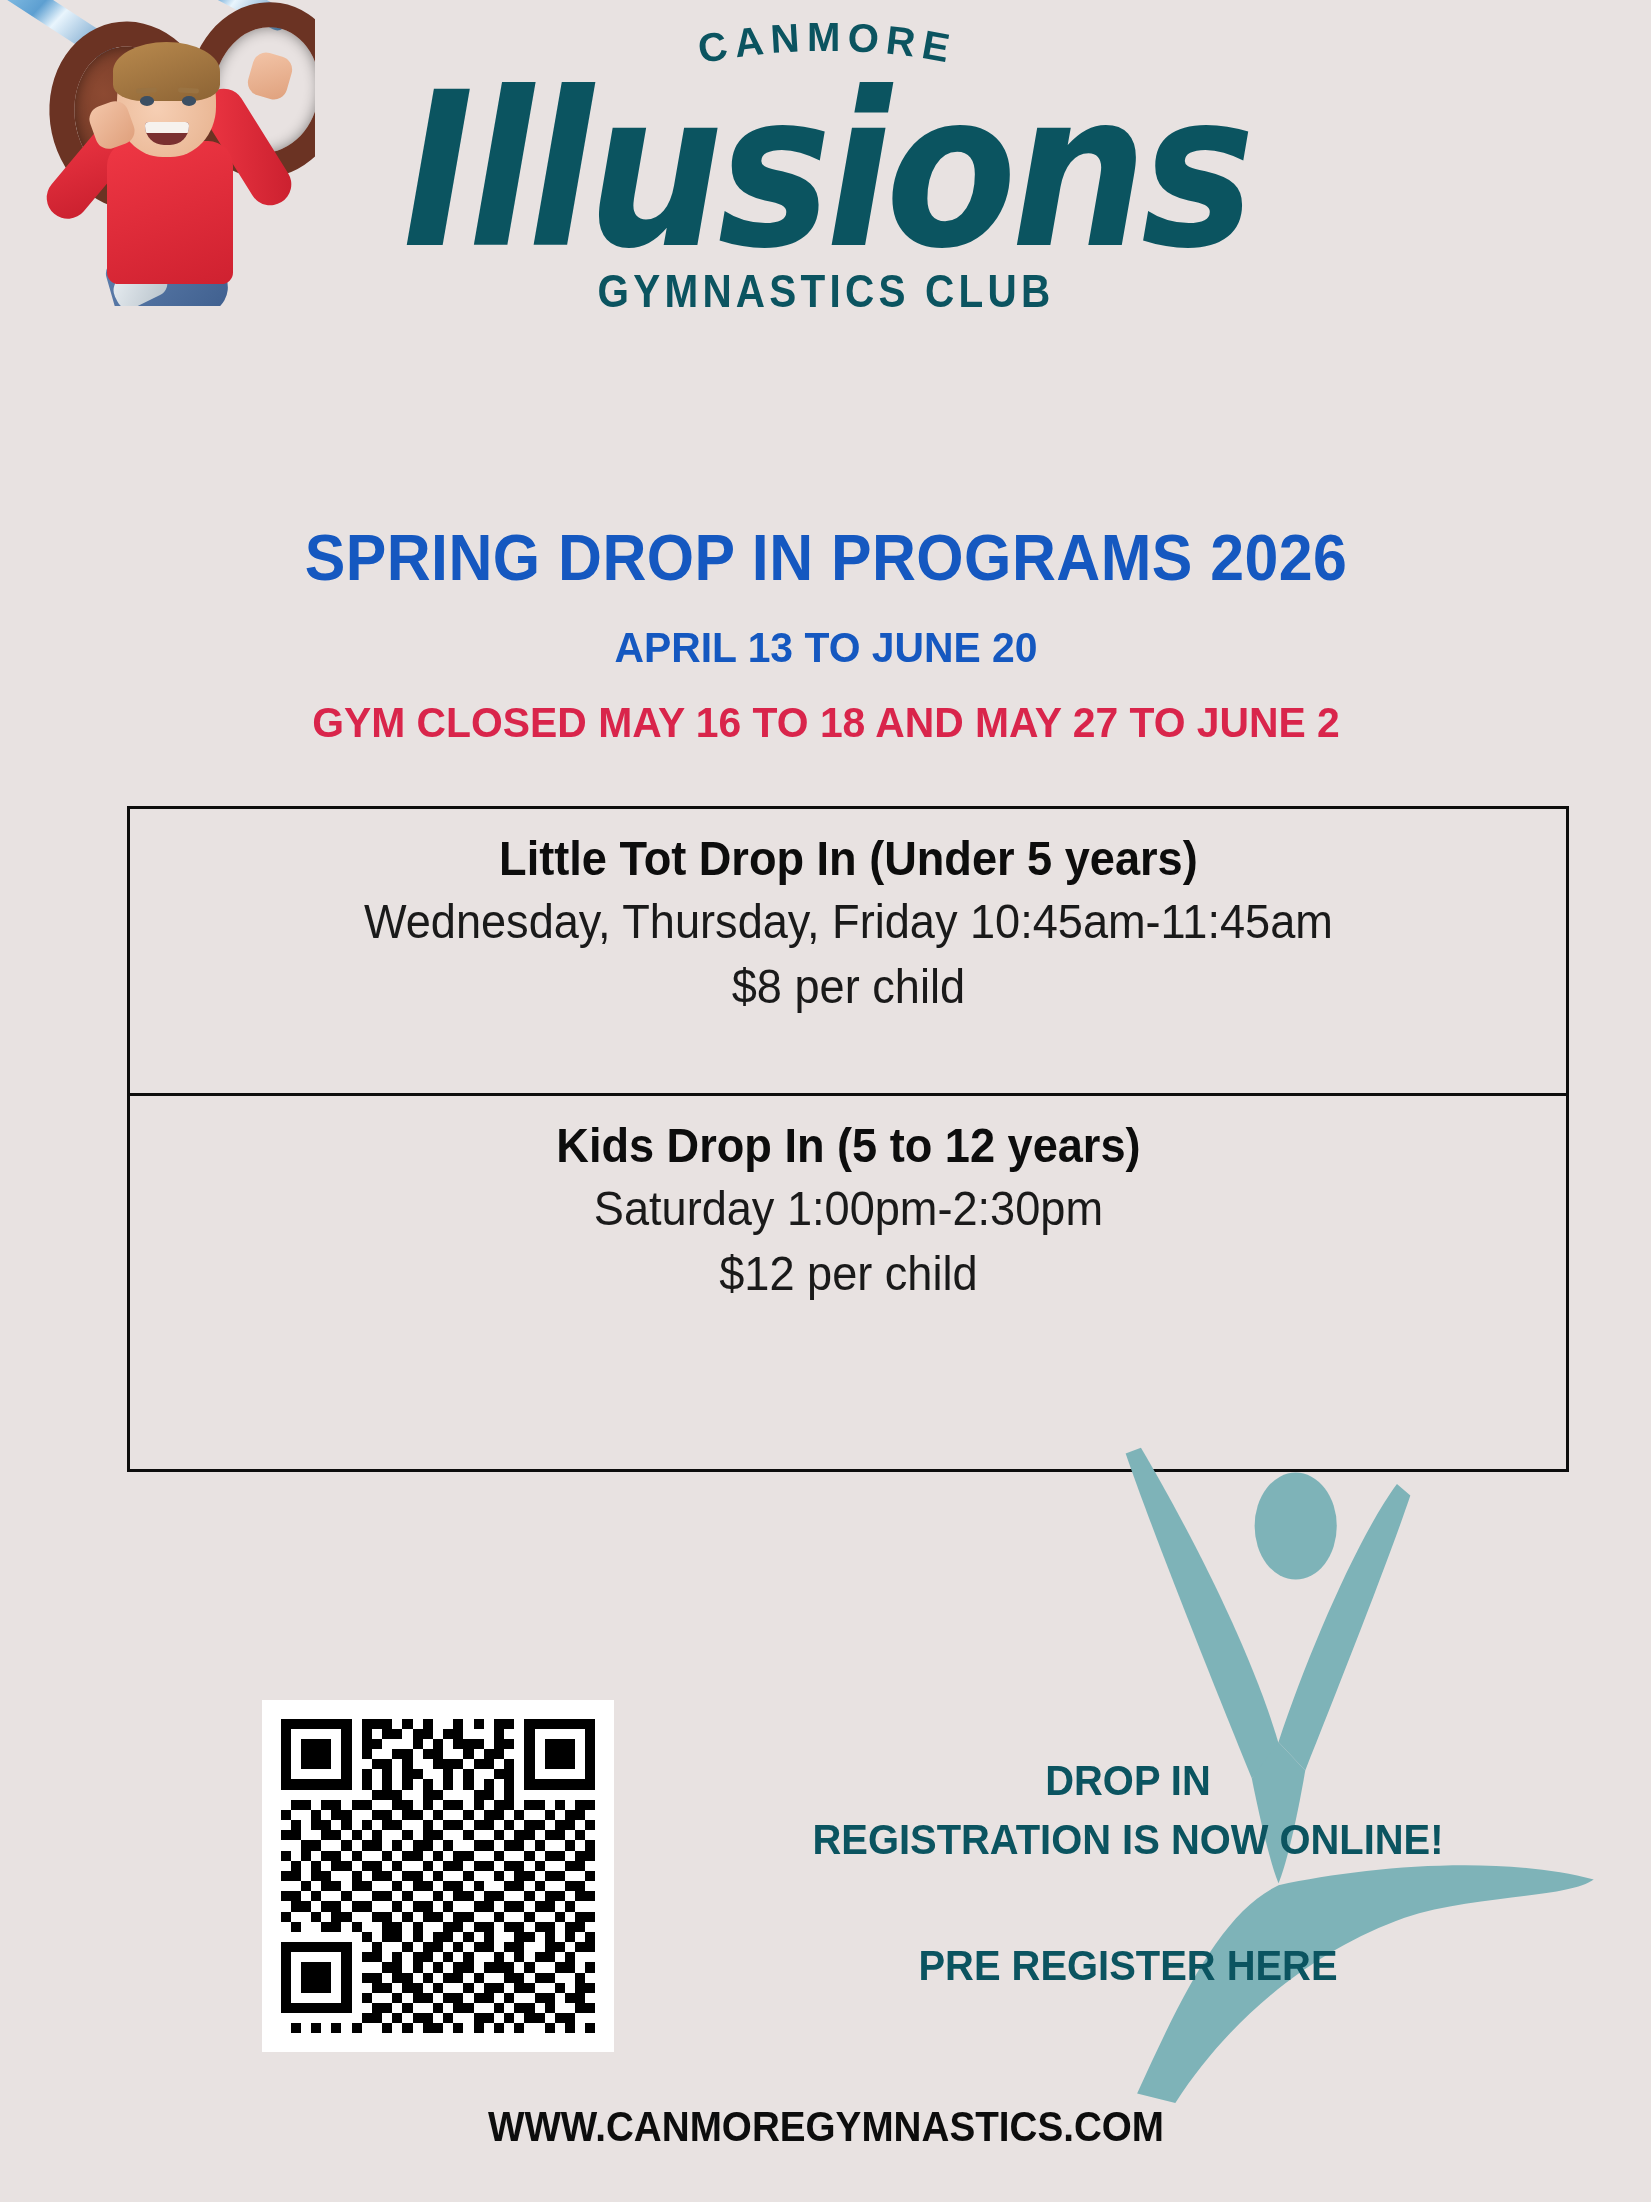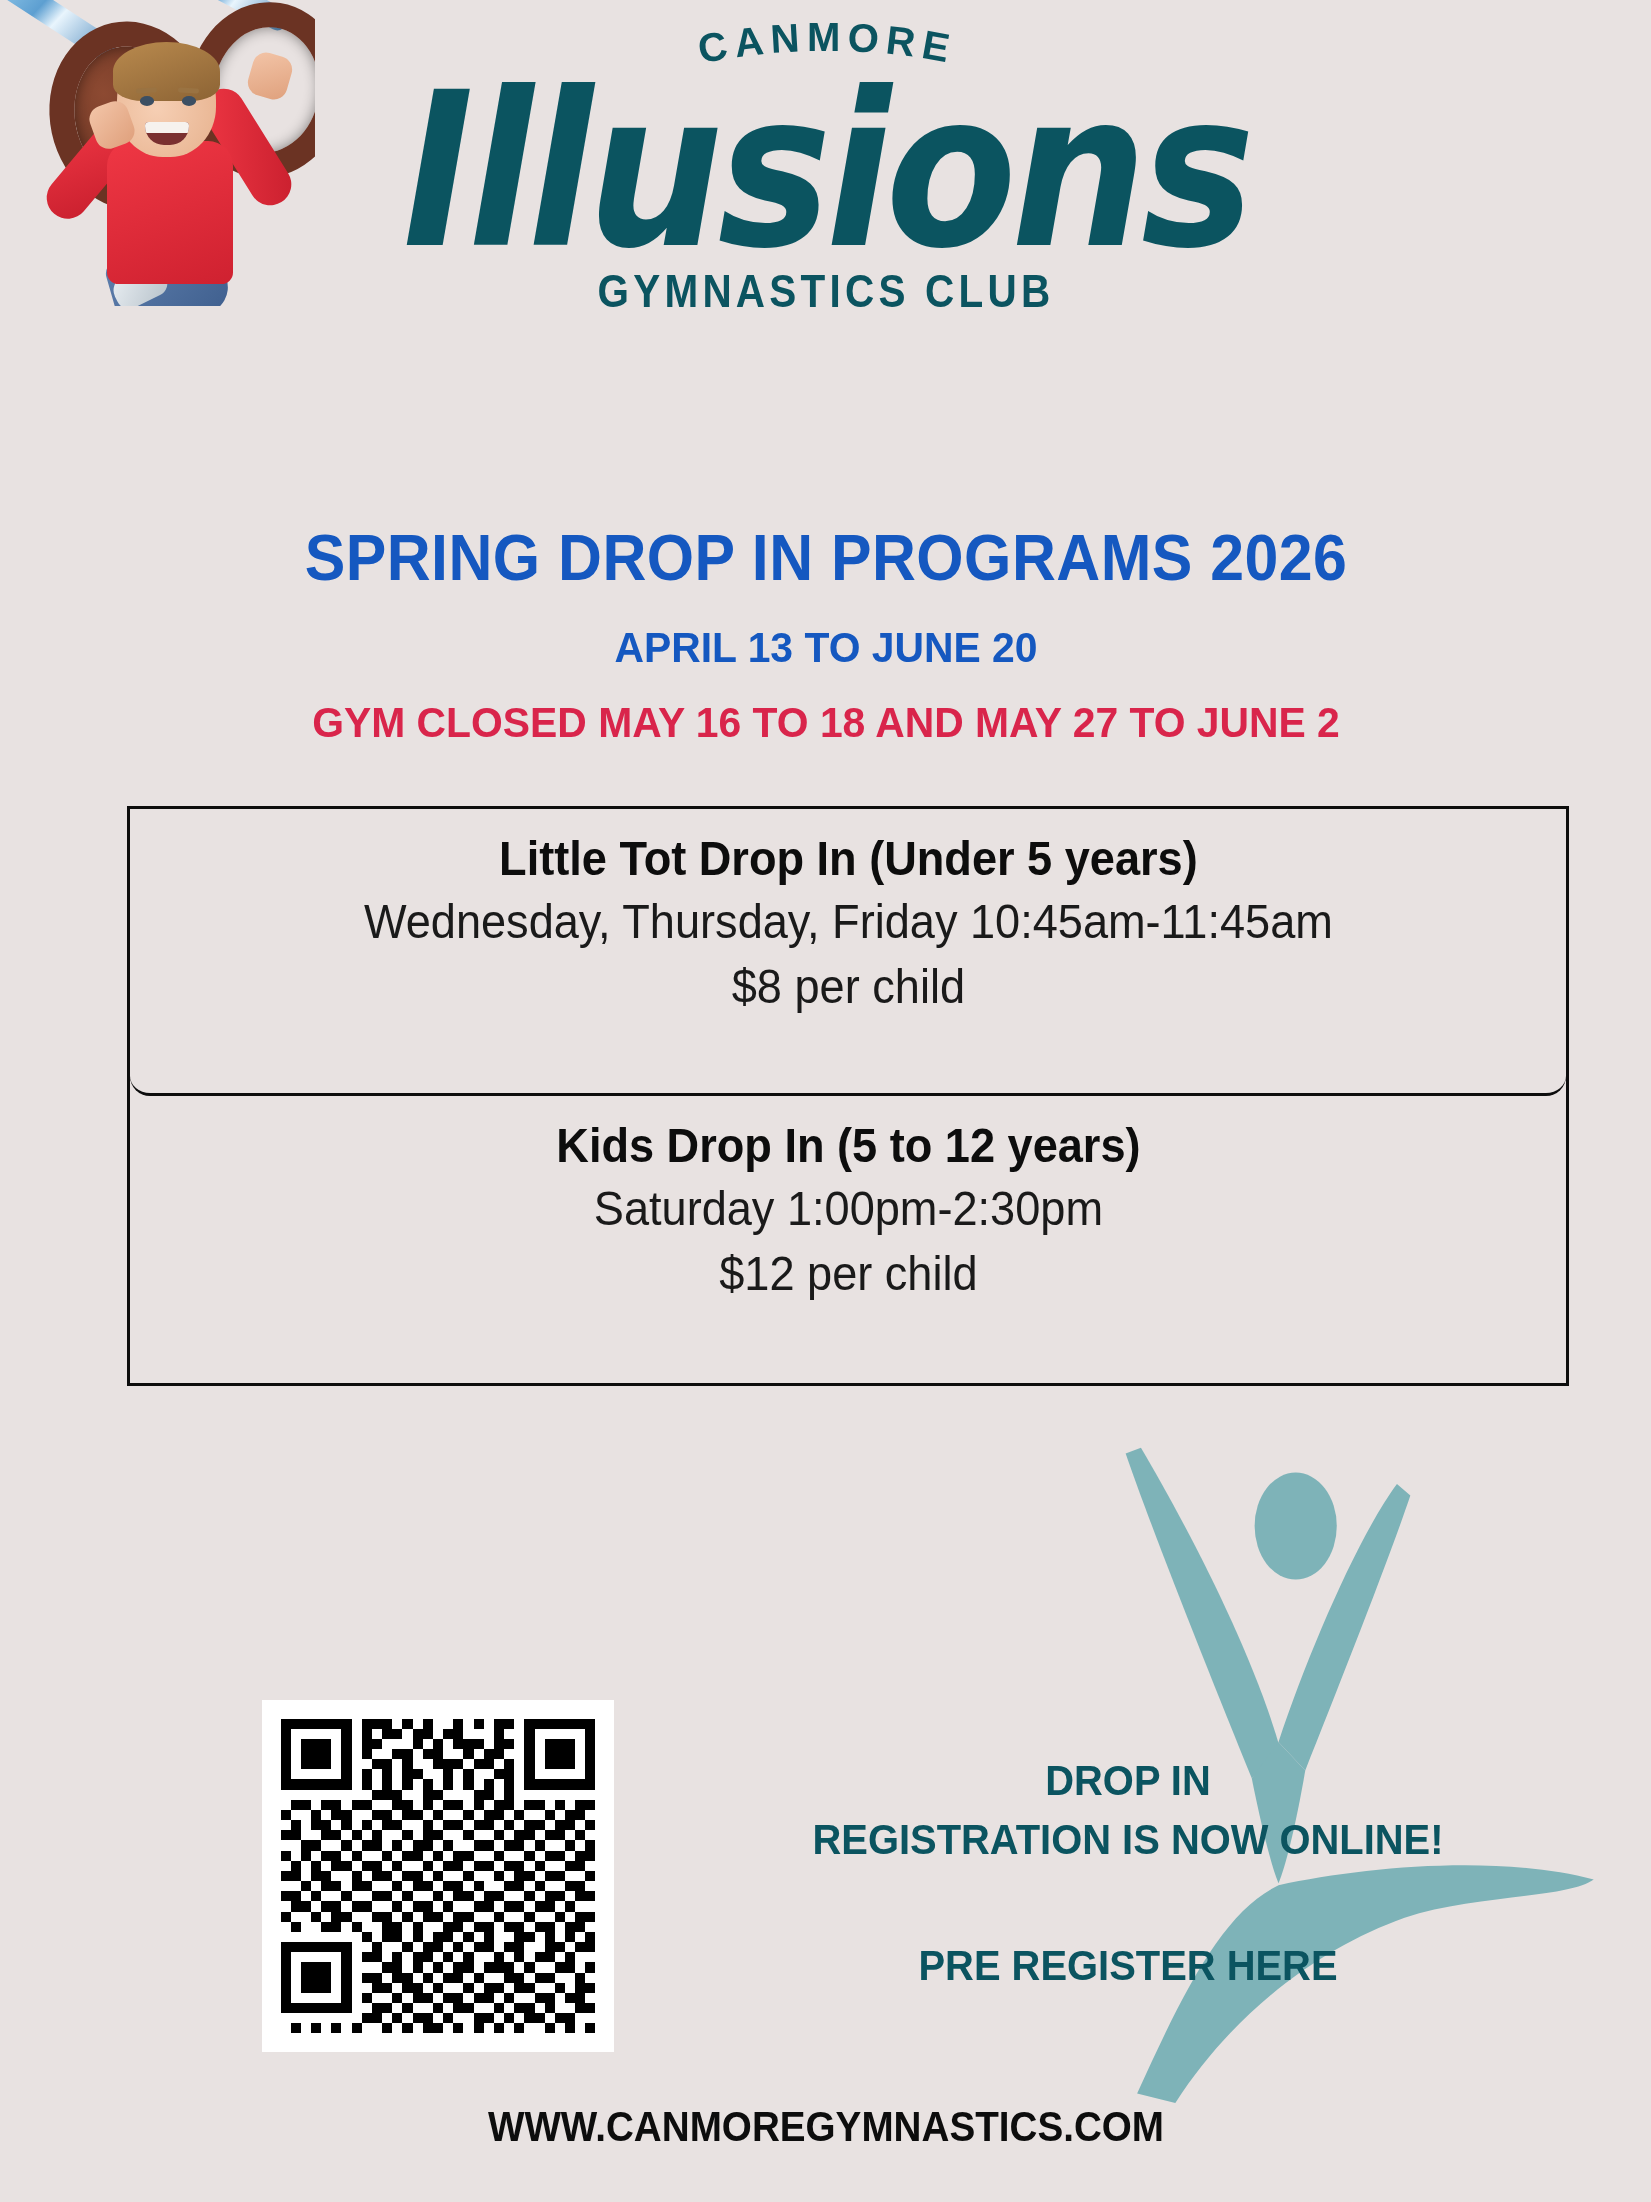--- a/index.html
+++ b/index.html
@@ -221,25 +221,24 @@
     width: 1442px;
     border: 3.8px solid #0d0d0d;
     box-sizing: border-box;
     background: transparent;
   }
   .program-row {
     border-bottom: 3.8px solid #0d0d0d;
     text-align: center;
     padding: 19px 9.6px 25px 9.6px;
     box-sizing: border-box;
-    border-radius: 20px;
   }
   .program-row:last-child { border-bottom: none; }
   .row-0 { height: 287px; }
-  .row-1 { height: 287px; }
+  .row-1 { height: 373px; }
   .row-2 { height: 304px; }
   .pr-title {
     font-size: 48px;
     font-weight: bold;
     color: #0d0d0d;
     line-height: 1.3;
     transform: scaleX(0.94);
   }
   .pr-line {
     font-size: 48px;

